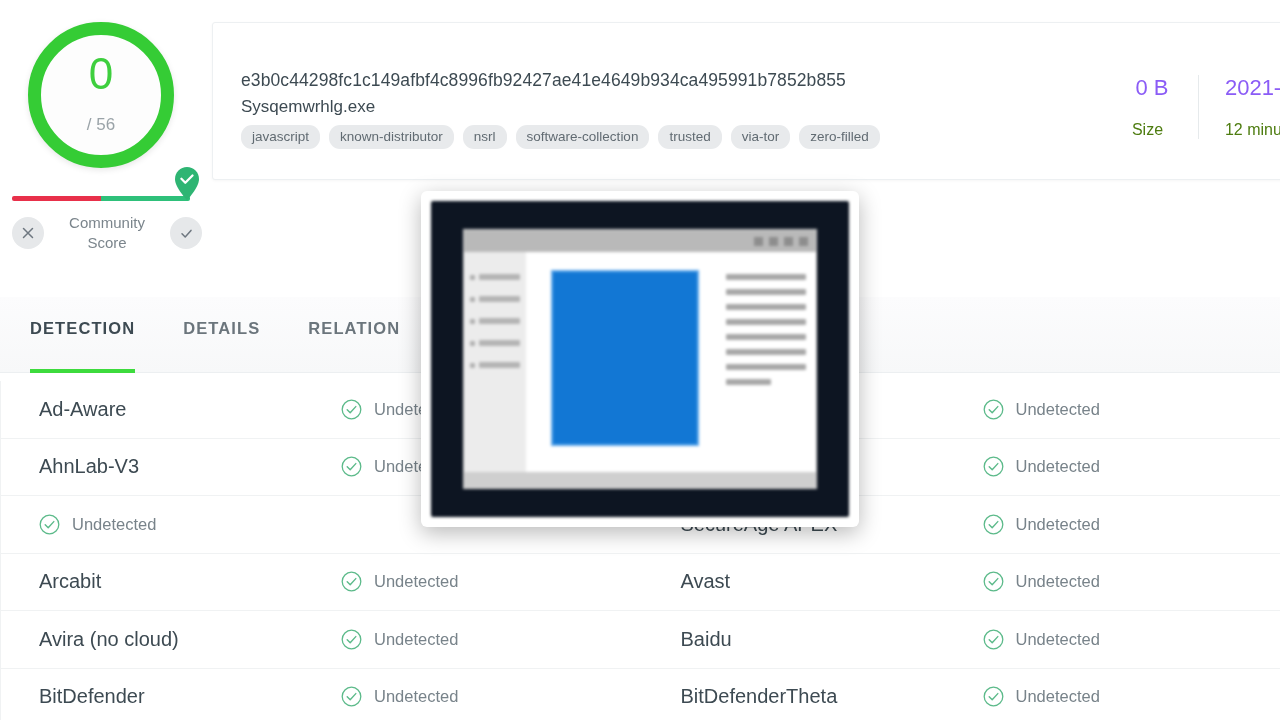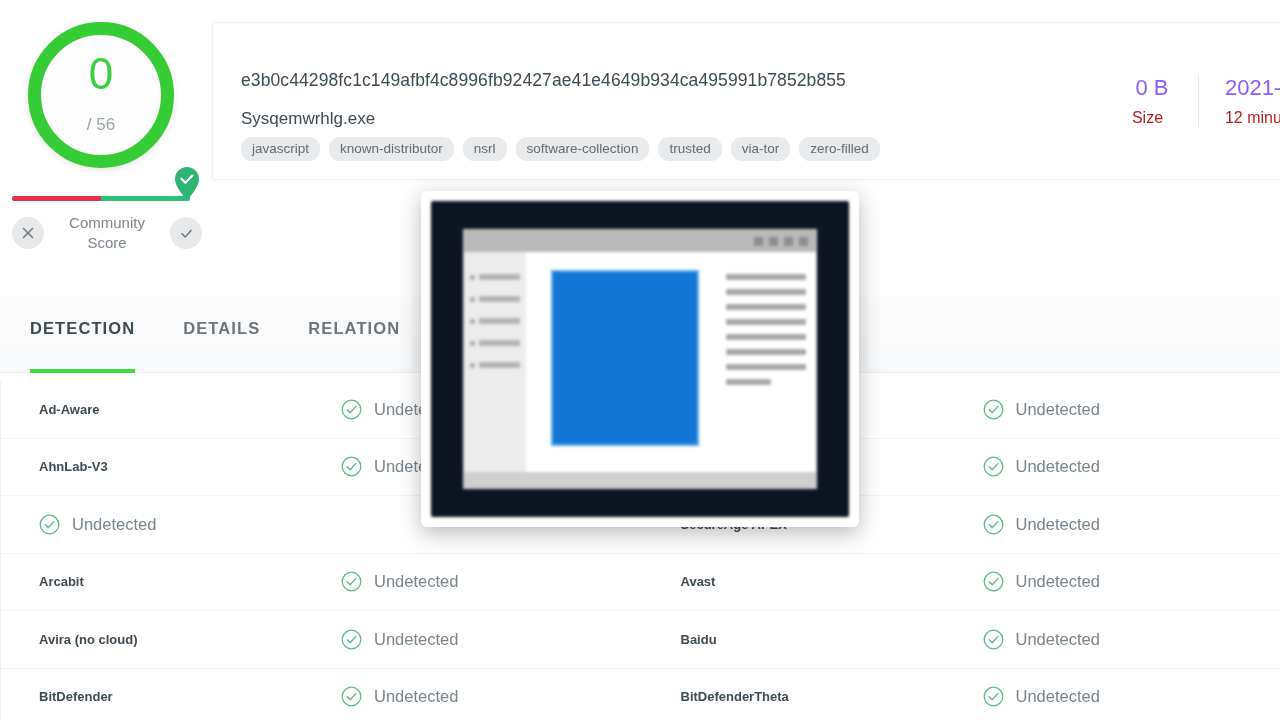--- a/index.html
+++ b/index.html
@@ -53,37 +53,37 @@
     display: flex;
     align-items: flex-start;
   }
   .file-main { flex: 1 1 auto; padding: 47px 0 0 28px; min-width: 0; }
   .file-hash {
     font-size: 17.5px; color: #3d4a52;
     letter-spacing: .1px; white-space: nowrap;
   }
   .file-name {
     font-size: 17px; color: #3d4a52;
-    margin-top: 18px;
+    margin-top: 6px;
   }
   .tag-row { display: flex; gap: 9px; margin-top: 8px; flex-wrap: nowrap; }
   .tag {
     background: #e8eaec; color: #616b72;
     border-radius: 11px; padding: 4px 11px 5px;
     font-size: 13.5px; white-space: nowrap;
   }
 
   .file-meta { display: flex; align-items: flex-start; padding-top: 52px; flex: 0 0 auto; }
   .meta-cell {
     padding: 0 26px; min-width: 92px;
     border-left: 1px solid #e6eaec;
   }
   .meta-cell:first-child { border-left: none; }
   .meta-val { font-size: 22px; color: #8b5cf6; white-space: nowrap; text-align: center; }
-  .meta-lbl { font-size: 16px; color: #b91c1c; margin-top: 8px; white-space: nowrap; }
+  .meta-lbl { font-size: 16px; color: #4d7c0f; margin-top: 20px; white-space: nowrap; }
 
   
   .community {
     position: absolute; left: 12px; top: 196px;
     width: 190px;
   }
   .gauge-bar { position: relative; height: 5px; width: 178px; display: flex; }
   .gauge-red { flex: 1 1 50%; background: #e8304a; border-radius: 2px 0 0 2px; }
   .gauge-green { flex: 1 1 50%; background: #2ec07a; border-radius: 0 2px 2px 0; }
   .gauge-pin {
@@ -137,21 +137,21 @@
     border-left: 1px solid #f0f2f3;
   }
   .det-row {
     height: 57.5px;
     display: flex; align-items: center;
     border-bottom: 1px solid #f0f2f3;
     padding-left: 38px;
     background: #fff;
   }
   .det-row.col-right { padding-left: 40px; }
-  .vendor { flex: 0 0 302px; font-size: 13px; color: #3d4a52; font-weight: bold; }
+  .vendor { flex: 0 0 302px; font-size: 20px; color: #3d4a52; }
   .verdict { display: flex; align-items: center; gap: 12px; }
   .verdict-txt { font-size: 16.5px; color: #78838a; }
   .check-icon { flex: 0 0 auto; display: block; }
 
   
   .overlay {
     position: absolute; left: 421px; top: 191px;
     width: 438px; height: 336px;
     background: #ffffff;
     border-radius: 6px;

